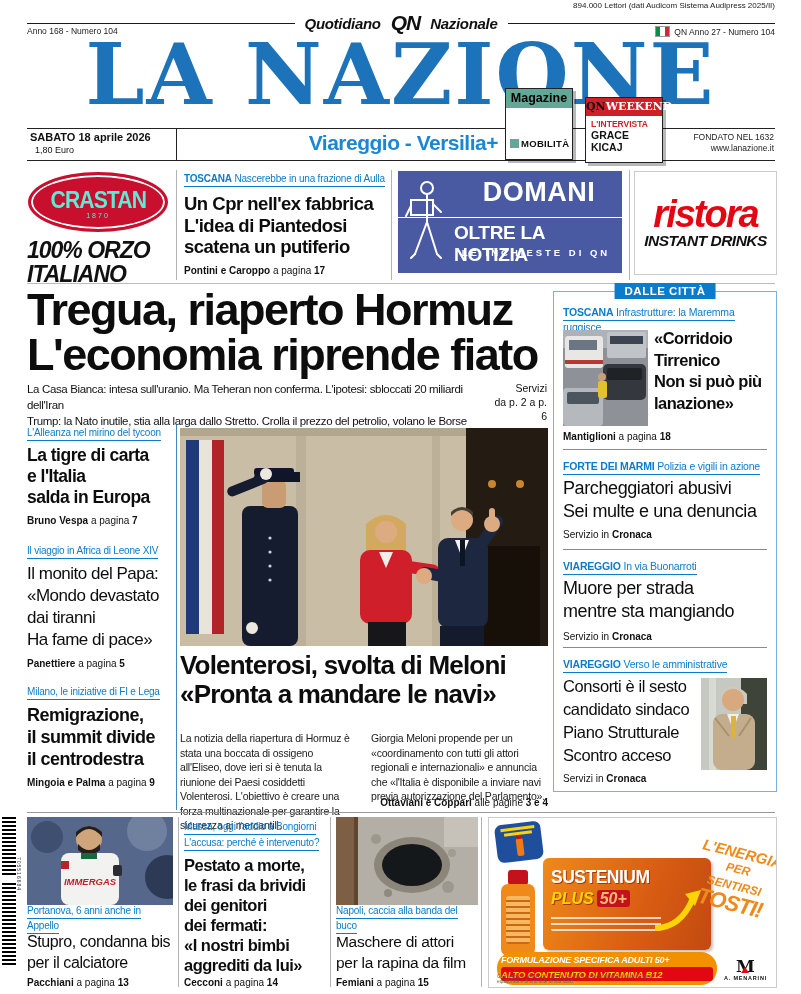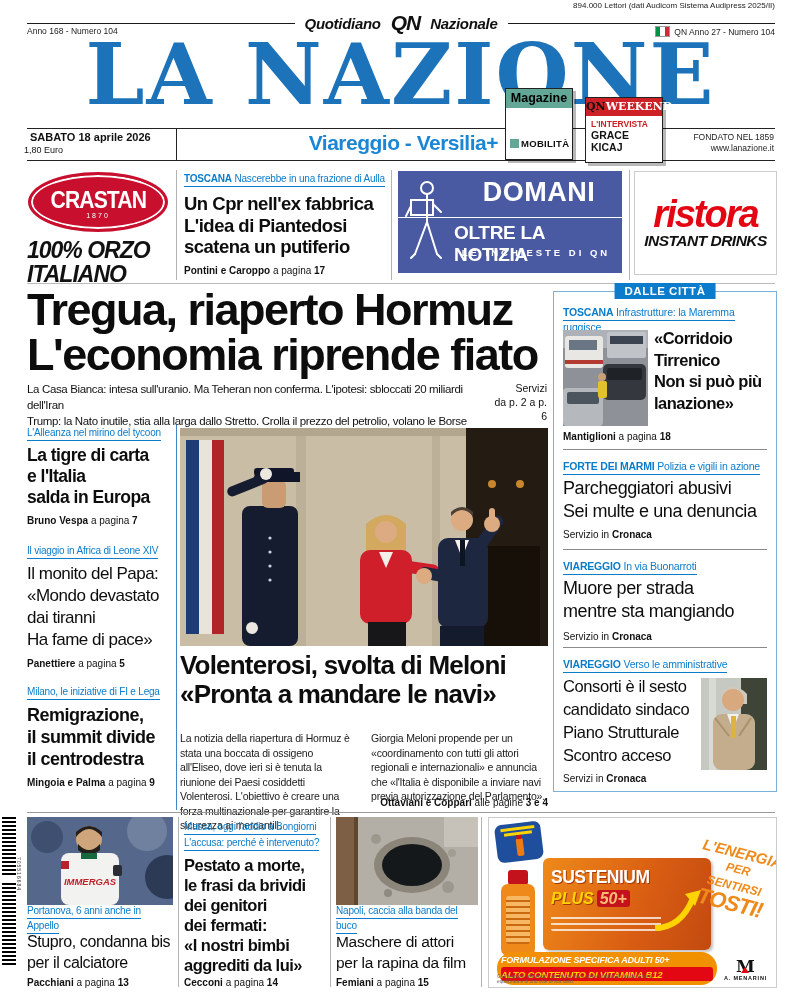--- a/index.html
+++ b/index.html
@@ -35,32 +35,32 @@
   .promo-wk .hd .qn{color:#111;}
   .promo-wk .hd .wkd{color:#fff;}
   .promo-wk .kick-red{color:#cd2027;font-weight:900;font-size:8.5px;margin:3px 0 1px 5px;}
   .promo-wk .nm{font-weight:900;font-size:10.5px;line-height:11.5px;margin-left:5px;white-space:pre-line;color:#111;}
 
   
   .rule-a{top:128px;left:27px;width:748px;border-top:1.3px solid #222;}
   .rule-b{top:160px;left:27px;width:748px;border-top:1.3px solid #222;}
   .vd-date{top:128px;left:176px;height:32px;border-left:1px solid #222;}
   .dateline{top:131px;left:30px;font-size:11px;font-weight:800;}
-  .price{top:145px;left:24px;font-size:9px;}
+  .price{top:145px;left:35px;font-size:9px;}
   .edition{top:131px;left:186px;width:312px;text-align:right;font-size:21px;font-weight:800;
            color:#1b86d3;letter-spacing:-0.5px;}
   .edition .plus{font-weight:900;}
   .founded{top:132px;right:27px;text-align:right;font-size:8.5px;line-height:11px;color:#222;}
 
   
   .vdiv{border-left:1px solid #b3b3b3;}
   .crastan{top:172px;left:27px;width:142px;}
   .cr-oval{width:134px;height:54px;margin:0 auto;background:#c8102e;border:3px solid #c8102e;
            border-radius:50%;box-shadow:inset 0 0 0 2px #fff;display:flex;flex-direction:column;
-           align-items:center;justify-content:center;color:#ffffff;}
+           align-items:center;justify-content:center;color:#5eead4;}
   .cr-name{font-weight:900;font-size:24px;letter-spacing:-1px;transform:scaleX(0.88);}
   .cr-year{font-size:7px;letter-spacing:2px;margin-top:-2px;}
   .cr-claim{margin-top:6px;font-style:italic;font-weight:900;font-size:23px;line-height:24px;
             letter-spacing:-1px;white-space:pre-line;text-align:left;}
 
   .kick{color:#0b7ccb;font-size:10.5px;line-height:15px;letter-spacing:-0.2px;}
   .kick .tag{font-weight:800;}
   .kick-u{border-bottom:1.5px solid #0b7ccb;padding-bottom:1.5px;white-space:pre-line;}
   .kick.small{font-size:10px;}
 
@@ -234,21 +234,21 @@
 KICAJ</div>
   </div>
 
   <div class="abs rule-a"></div>
   <div class="abs rule-b"></div>
   <div class="abs vd-date"></div>
   <div class="abs dateline">SABATO 18 aprile 2026</div>
   <div class="abs price">1,80 Euro</div>
   <div class="abs edition"><span>Viareggio - Versilia</span><span class="plus">+</span></div>
   <div class="abs founded">
-    <div>FONDATO NEL 1859</div>
+    <div>FONDATO NEL 1632</div>
     <div>www.lanazione.it</div>
   </div>
 
   <div class="abs vdiv" style="top:170px;left:176px;height:110px;"></div>
   <div class="abs vdiv" style="top:170px;left:391px;height:110px;"></div>
   <div class="abs vdiv" style="top:170px;left:629px;height:110px;"></div>
 
   <div class="abs crastan">
     <div class="cr-oval">
       <div class="cr-name">CRASTAN</div>

